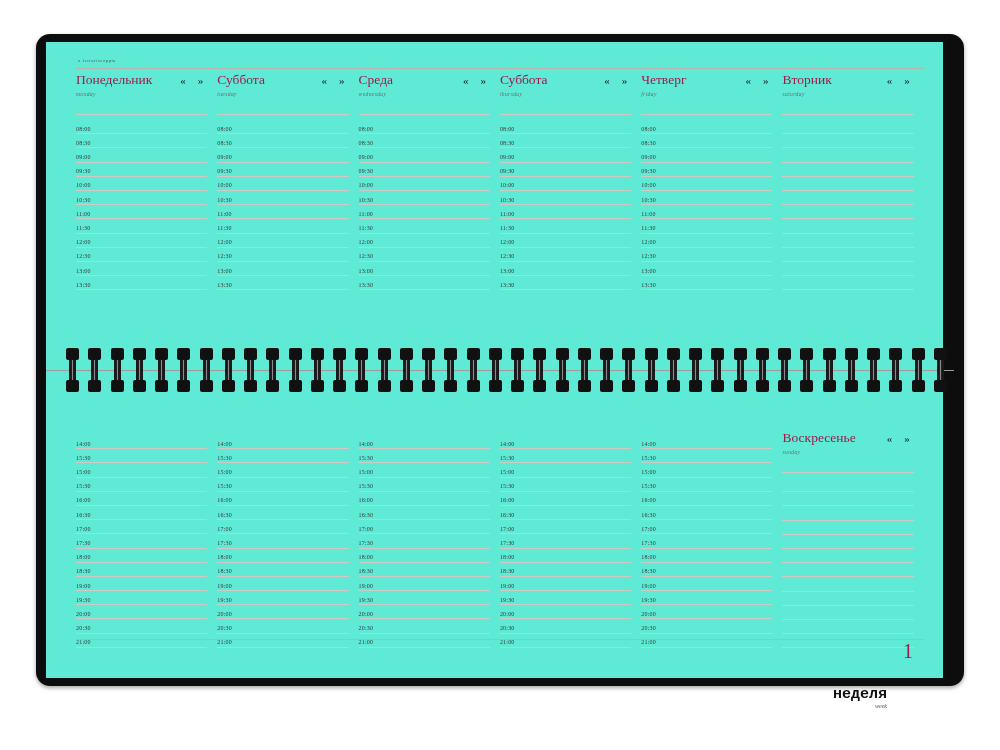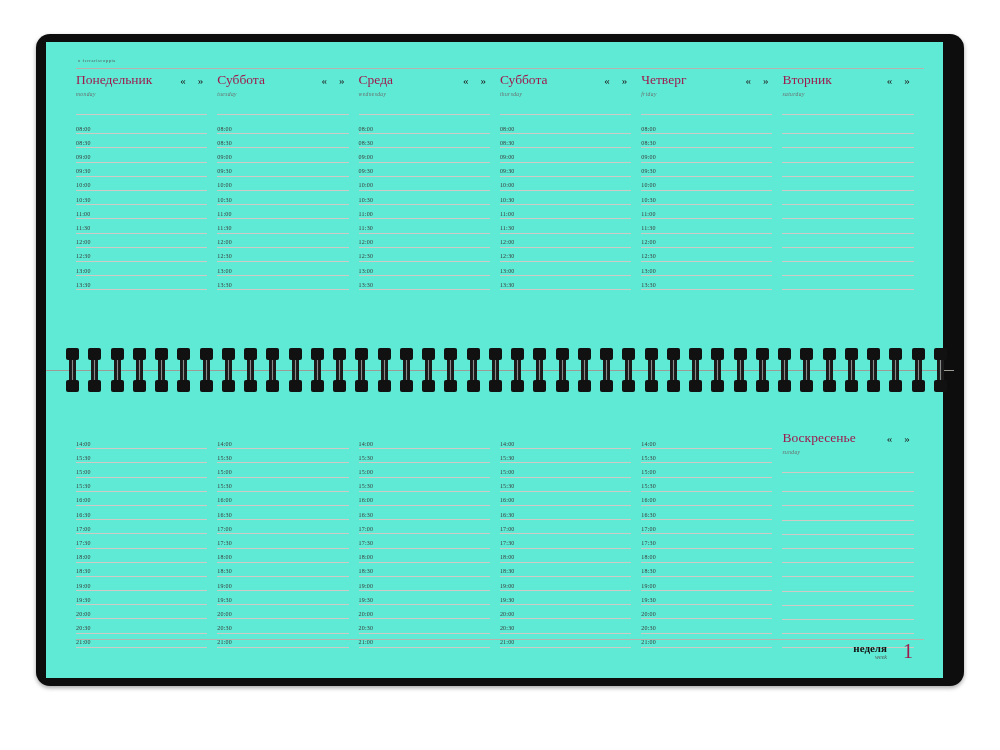--- a/index.html
+++ b/index.html
@@ -172,24 +172,25 @@
     text-align: right;
     width: 160px;
   }
   .week-rule {
     position: absolute;
     left: 30px; top: 597px;
     width: 848px; height: 1px;
     background: #b9b3ad;
   }
   .week-word {
-    font-size: 11px;
+    font-size: 15px;
     font-weight: bold;
     color: #111;
-    font-family: Liberation Serif, serif;
+    font-family: Liberation Mono, monospace;
+    margin-top: 44px;
   }
   .week-sub {
     font-size: 6px;
     font-style: italic;
     color: #555;
     font-family: "Liberation Serif", serif;
   }
   .week-num {
     position: absolute;
     right: 0; top: -2px;

